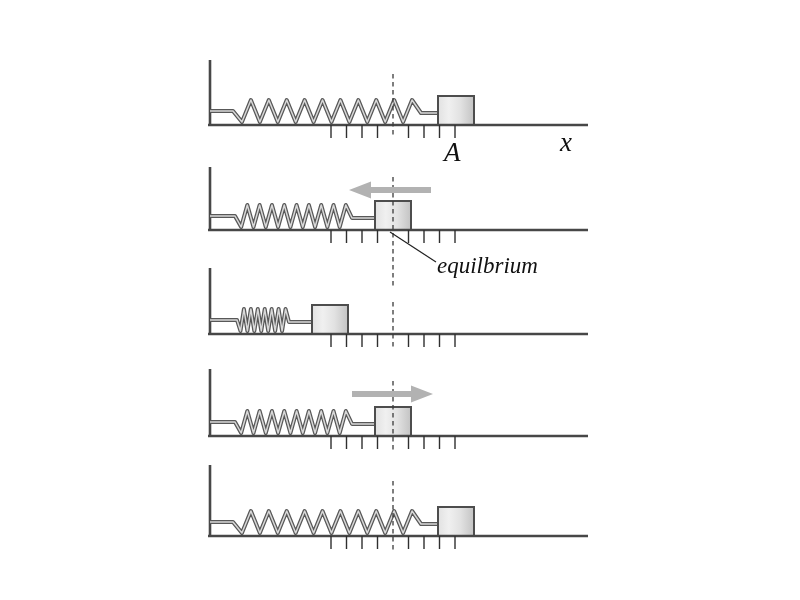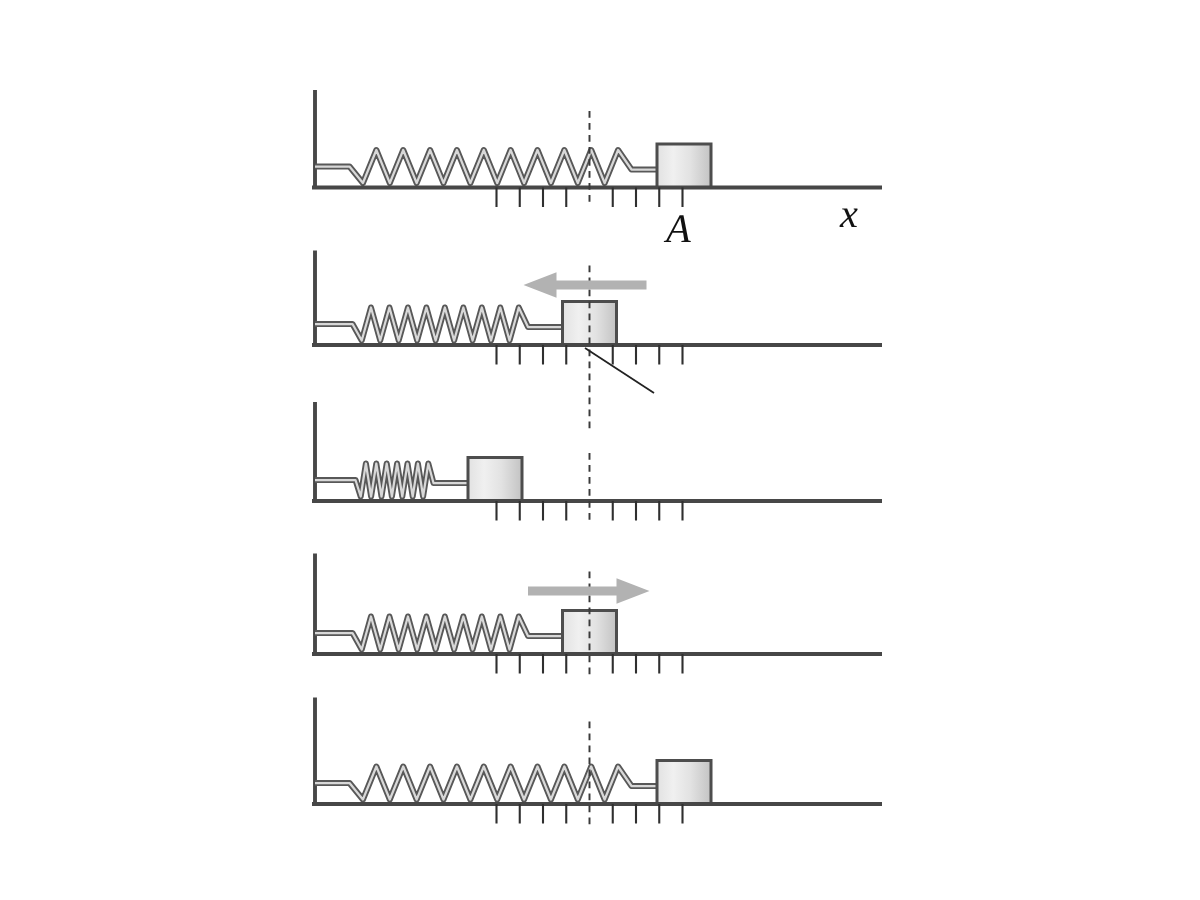--- a/index.html
+++ b/index.html
@@ -100,13 +100,14 @@
       <line x1="439.5" y1="536" x2="439.5" y2="549" stroke="#2f2f2f" stroke-width="1.4"></line>
       <line x1="455" y1="536" x2="455" y2="549" stroke="#2f2f2f" stroke-width="1.4"></line>
       <line x1="393" y1="481" x2="393" y2="551" stroke="#3a3a3a" stroke-width="1.3" stroke-dasharray="4.5 3.5"></line>
       <line x1="390" y1="232" x2="436" y2="262" stroke="#222222" stroke-width="1.2"></line>
     </svg>
 
   <div class="anno big" id="anno-amplitude" style="left: 444px; top: 139px;">A</div>
 
   <div class="anno big" id="anno-axis" style="left: 560px; top: 129px;">x</div>
 
+  <div class="anno med" id="anno-equilibrium" style="left: 437px; top: 254px;">equilbrium</div>
 </div>
 
 </body></html>

